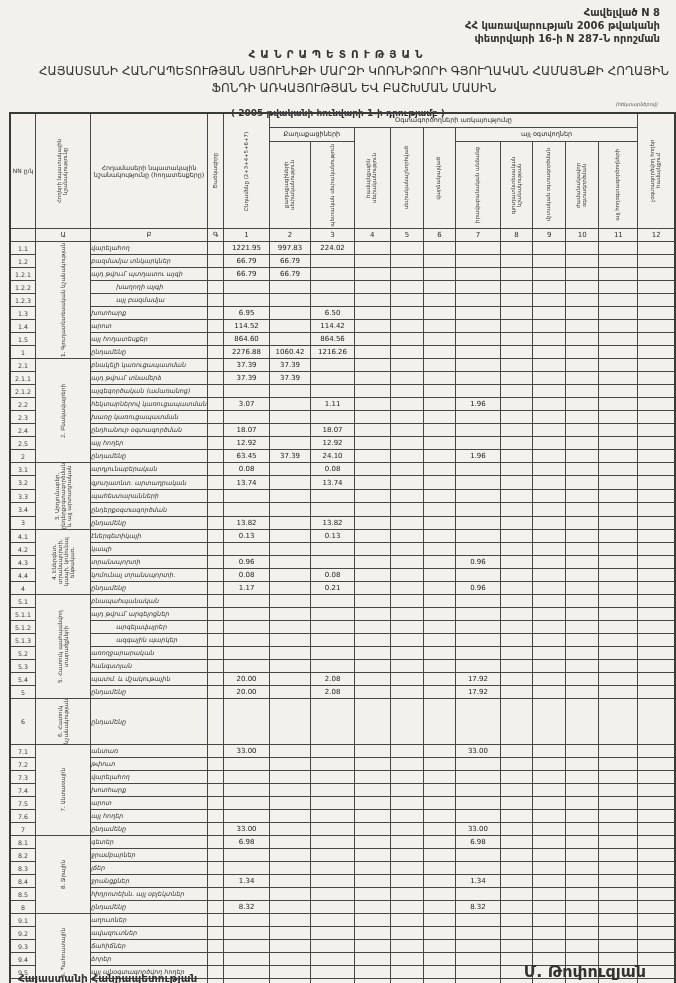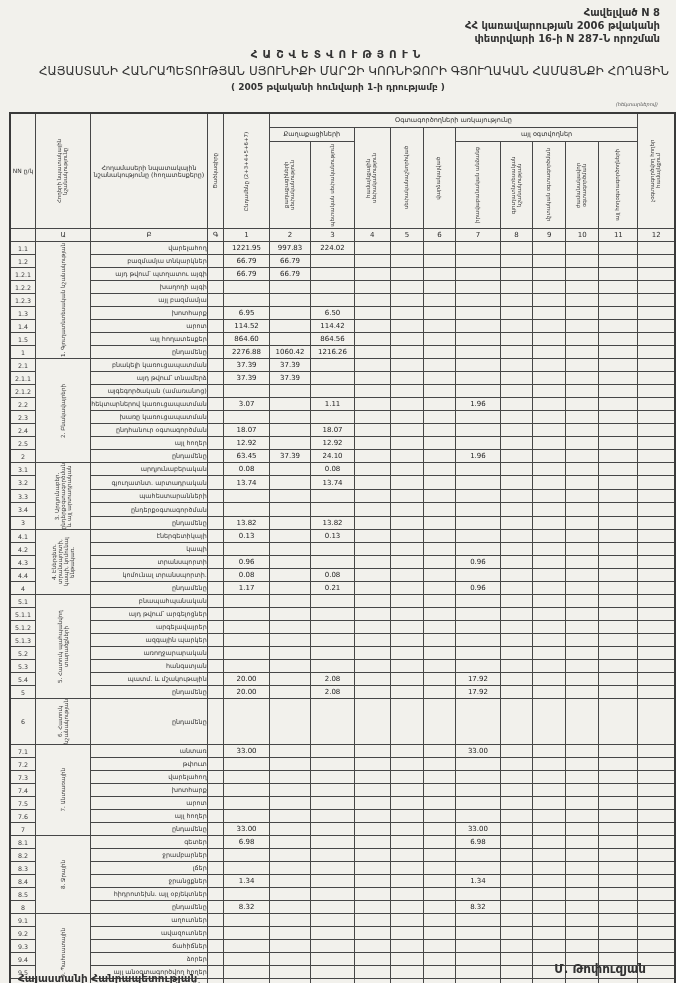--- a/index.html
+++ b/index.html
@@ -9,21 +9,21 @@
     font-family:"DejaVu Sans",sans-serif;
     -webkit-font-smoothing:antialiased;
   }
   .attachment{
     position:absolute;top:6px;right:16px;width:300px;
     text-align:right;font-weight:bold;font-size:10px;line-height:1.3;color:#333;
   }
   .titleblock{position:absolute;top:48px;left:0;width:100%;text-align:center;color:#333;}
   .titleblock .h1{font-weight:bold;font-size:10.5px;letter-spacing:5px;margin-bottom:3px;}
   .titleblock .ln{font-weight:normal;font-size:12px;line-height:1.45;padding-left:32px;}
-  .titleblock .ln3{font-weight:bold;font-size:9px;margin-top:2px;}
+  .titleblock .ln3{font-weight:bold;font-size:9px;margin-top:10px;}
   .units{position:absolute;top:101px;right:18px;font-size:5px;font-style:italic;color:#555;}
 
   table.report{
     position:absolute;top:112px;left:9px;
     border-collapse:collapse;table-layout:fixed;
     font-family:"DejaVu Sans",sans-serif;color:#2d2d2d;
     border:2px solid #3a3a3a;
   }
   table.report th,table.report td{
     border:1px solid #474747;padding:0;overflow:hidden;
@@ -39,42 +39,43 @@
   }
   th.cornerA{font-size:6px;}
   th.landtype{font-size:6.3px;padding:0 4px;}
   tr.keyrow th{height:12px;font-size:7px;font-weight:normal;}
   tr.hrot{height:78px;}
 
   tbody td{height:12px;font-size:7px;}
   td.rcode{font-size:6.3px;text-align:center;color:#3a3a3a;}
   td.scell{text-align:center;}
   td .vert{font-size:5.6px;max-height:120px;}
-  td.rlabel{font-size:6.4px;text-align:right;padding-left:3px;white-space:nowrap;color:#333;}
+  td.rlabel{font-size:6.4px;text-align:left;padding-left:3px;white-space:nowrap;color:#333;font-style:italic;}
   td.rlabel.ind1{}
   td.rlabel.ind2{padding-left:25px;}
   td.val{text-align:center;font-size:7px;color:#222;}
   tr.trow td{border-top:1.5px solid #3a3a3a;}
   tr.tall td{height:40px;}
 
   .footer{position:absolute;left:18px;top:970px;font-weight:bold;font-size:10.5px;line-height:1.55;color:#333;}
-  .signature{position:absolute;right:30px;top:962px;font-weight:bold;font-size:12px;color:#333;padding-left:7px;}
+  .signature{position:absolute;right:30px;top:962px;font-weight:bold;font-size:16px;color:#333;padding-left:7px;}
 </style>
 </head>
 <body>
 
 <div class="attachment">
   <div>Հավելված N 8</div>
   <div>ՀՀ կառավարության 2006 թվականի</div>
   <div>փետրվարի 16-ի N 287-Ն որոշման</div>
 </div>
 
 <div class="titleblock">
-  <div class="h1">ՀԱՇՎԵՏՎՈՒԹՅՈՒՆ</div>
+  <div class="h1">ՀԱՆՐԱՊԵՏՈՒԹՅԱՆ</div>
   <div class="ln">ՀԱՅԱՍՏԱՆԻ ՀԱՆՐԱՊԵՏՈՒԹՅԱՆ ՍՅՈՒՆԻՔԻ ՄԱՐԶԻ ԿՈՌՆԻՁՈՐԻ ԳՅՈՒՂԱԿԱՆ ՀԱՄԱՅՆՔԻ ՀՈՂԱՅԻՆ</div>
+  <div class="ln">ՖՈՆԴԻ ԱՌԿԱՅՈՒԹՅԱՆ ԵՎ ԲԱՇԽՄԱՆ ՄԱՍԻՆ</div>
   <div class="ln3">( 2005 թվականի հունվարի 1-ի դրությամբ )</div>
 </div>
 <div class="units">(հեկտարներով)</div>
 
 <table class="report">
   <colgroup>
     <col style="width:26px">
       <col style="width:56px">
       <col style="width:100px">
       <col style="width:17px">

